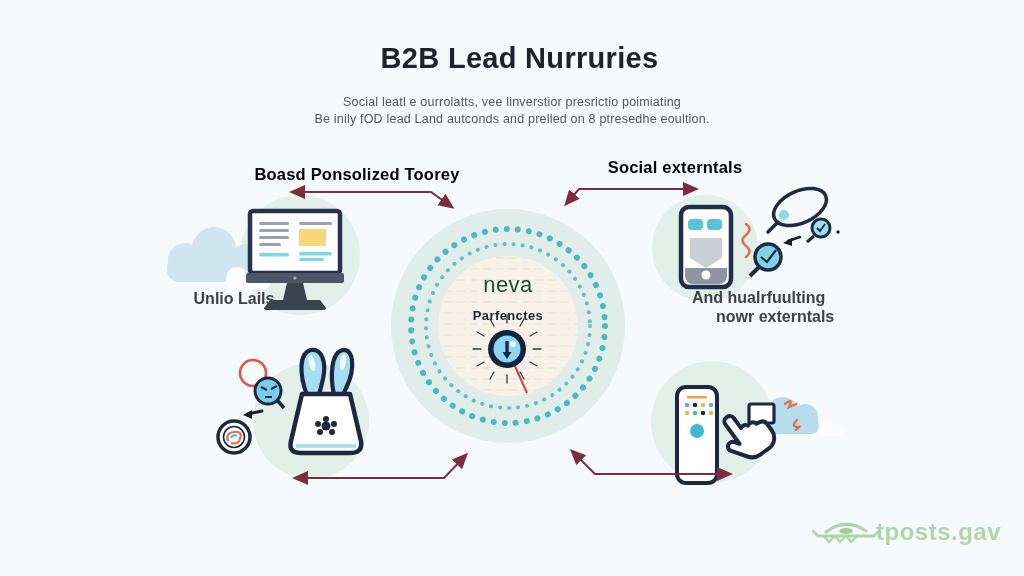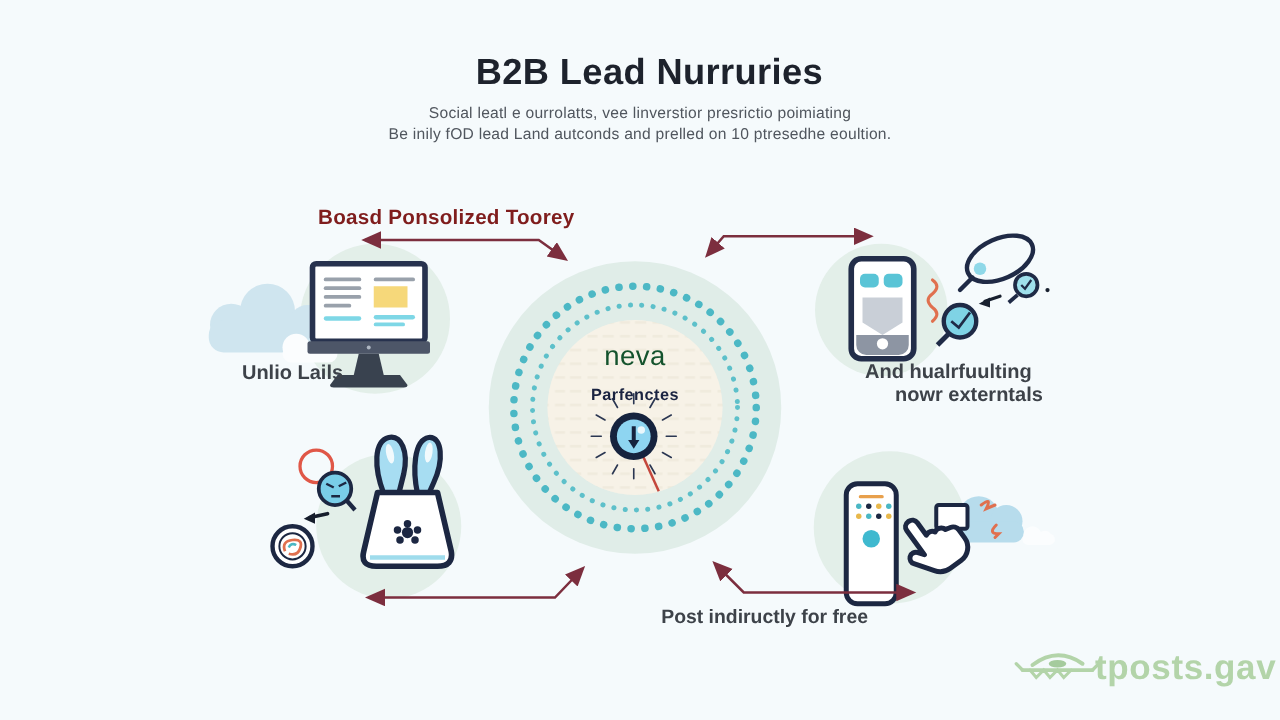--- a/index.html
+++ b/index.html
@@ -8,38 +8,38 @@
     background:#f5fafc;
     font-family:"Liberation Sans","DejaVu Sans",sans-serif;
   }
   .abs{position:absolute;}
   .title{
     left:0;right:0;top:42px;text-align:center;
     font-size:29px;font-weight:800;color:#1d222c;letter-spacing:.3px;padding-left:15px;
   }
   .sub{
     left:0;right:0;text-align:center;
-    font-size:12.5px;font-weight:500;color:#50565e;letter-spacing:.2px;
+    font-size:12.5px;font-weight:500;color:#50565e;letter-spacing:.2px;margin-top:12px;
   }
   .sub1{top:83px;} .sub2{top:100px;}
   .sec-head{
-    font-size:16.5px;font-weight:700;color:#7f1d1d;letter-spacing:.2px;text-align:center;
+    font-size:16.5px;font-weight:700;color:#000000;letter-spacing:.2px;text-align:center;
   }
   .cap{font-size:16px;font-weight:700;color:#3d4249;}
   .hub-name{
     left:408px;top:272px;width:200px;text-align:center;
     font-size:22px;font-weight:400;color:#14532d;letter-spacing:.4px;
   }
   .hub-sub{
     left:408px;top:297px;width:200px;text-align:center;
     font-size:13px;font-weight:800;color:#1a2340;letter-spacing:.4px;margin-top:11px;
   }
   .brand{
     left:876px;top:518px;width:140px;
-    font-size:28px;font-weight:800;color:#b3d4a9;letter-spacing:.5px;
+    font-size:24px;font-weight:800;color:#b3d4a9;letter-spacing:.5px;
   }
 </style>
 </head>
 <body>
 
 <div class="canvas">
 
   <svg class="abs" style="left:0;top:0" width="1024" height="576" viewBox="0 0 1024 576">
     <defs>
       <marker id="ah" markerWidth="9" markerHeight="8" refX="6.5" refY="3.5" orient="auto-start-reverse">
@@ -235,27 +235,27 @@
       <path d="M826,532 Q846,517 866,531" stroke-width="3.2"></path>
       <path d="M818,536 L874,536" stroke-width="3"></path>
       <path d="M824,536 l5,6 l6,-6 l5,6 l6,-6 l5,6 l6,-6" stroke-width="2.4"></path>
       <path d="M818,536 l-5,-5 M874,536 l5,-5" stroke-width="2.6"></path>
       <ellipse cx="846" cy="531" rx="7" ry="3" fill="#a5cb9d" stroke="none"></ellipse>
     </g>
   </svg>
 
   <div class="abs title">B2B Lead Nurruries</div>
   <div class="abs sub sub1">Social leatl e ourrolatts, vee linverstior presrictio poimiating</div>
-  <div class="abs sub sub2">Be inily fOD lead Land autconds and prelled on 10 ptresedhe eoultion.</div>
+  <div class="abs sub sub2">Be inily fOD lead Land autconds and prelled on 8 ptresedhe eoultion.</div>
 
   <div class="abs sec-head" style="left:247px;top:165px;width:220px">Boasd Ponsolized Toorey</div>
   <div class="abs cap" style="left:174px;top:290px;width:120px;text-align:center">Unlio Lails</div>
 
+  <div class="abs sec-head" style="left:585px;top:158px;width:180px">Social externtals</div>
   <div class="abs cap" style="left:692px;top:289px">And hualrfuulting</div>
   <div class="abs cap" style="left:716px;top:308px">nowr externtals</div>
 
-  <div class="abs cap" style="left:529px;top:485px;font-size:15.5px">Post indiructly for free</div>
 
   <div class="abs hub-name">neva</div>
   <div class="abs hub-sub">Parfenctes</div>
 
   <div class="abs brand">tposts.gav</div>
 </div>
 
 </body></html>

